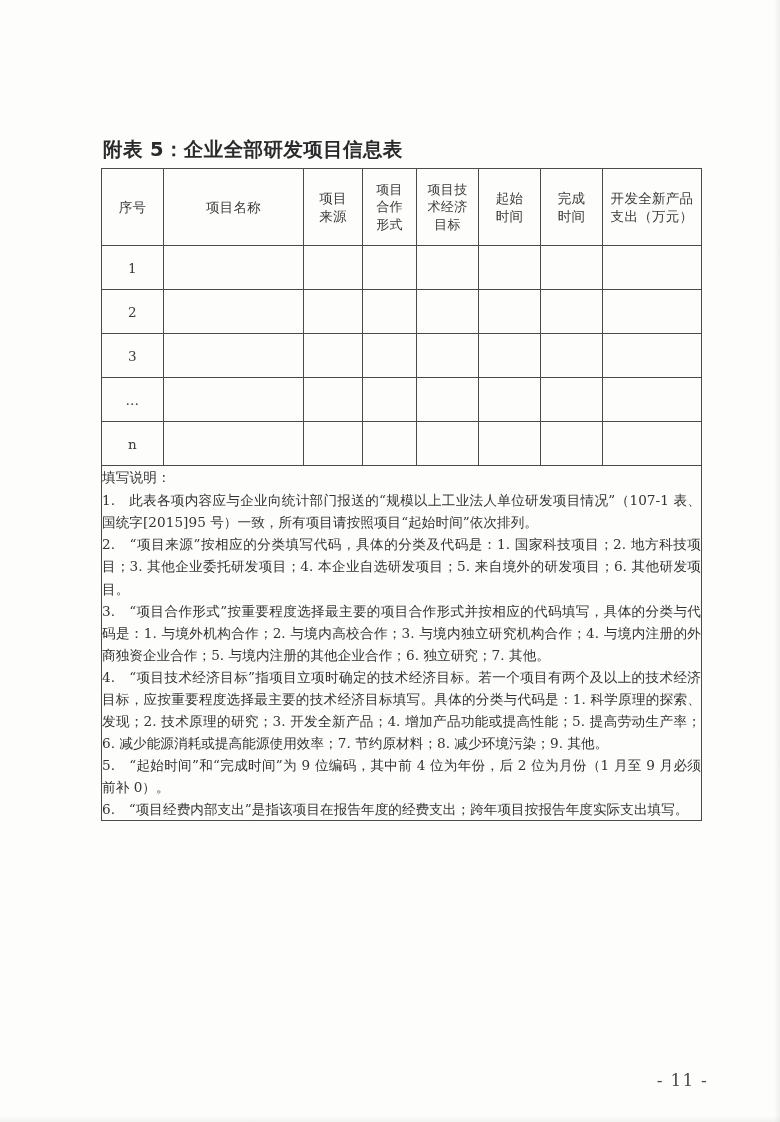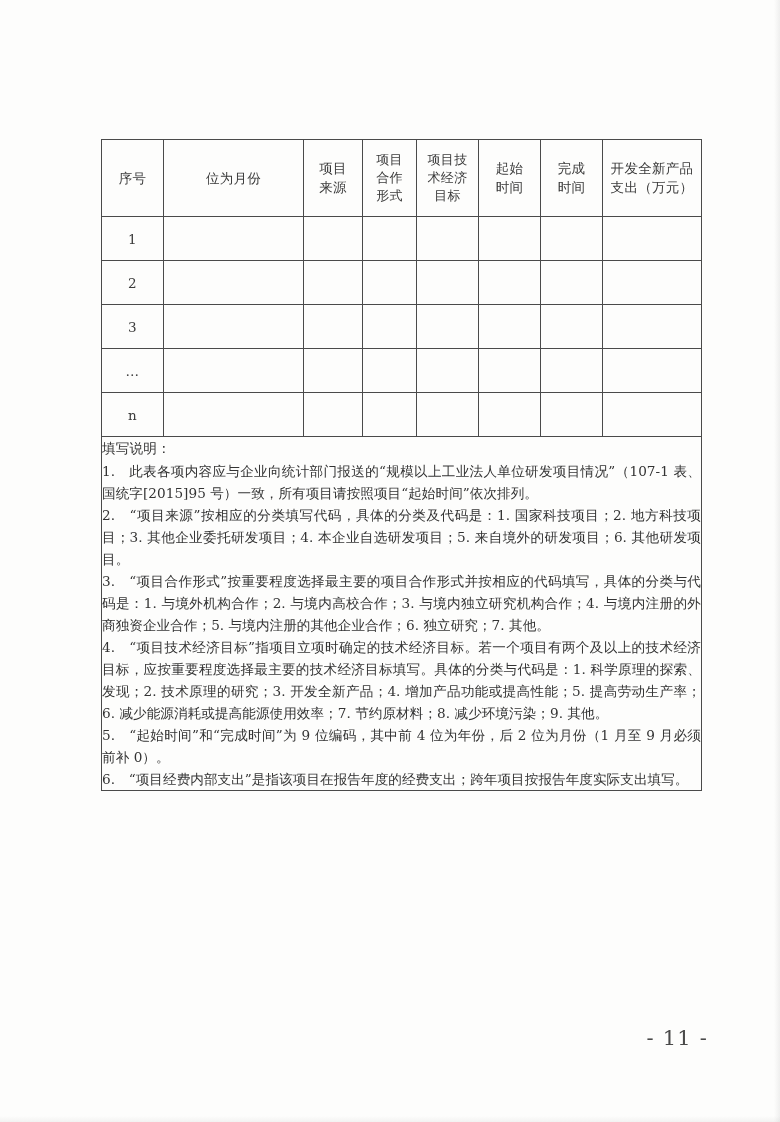--- a/index.html
+++ b/index.html
@@ -104,23 +104,23 @@
     color: #333;
     text-align: justify;
     text-justify: inter-ideograph;
     margin: 0;
     padding: 0;
   }
 
   .page-number {
     position: absolute;
     right: 72px;
-    top: 1026px;
+    top: 1070px;
     font-family: "DejaVu Serif", "Liberation Serif", serif;
-    font-size: 21px;
+    font-size: 17px;
     color: #4a4a4a;
     letter-spacing: 1.2px;
   }
 
   
   .scan-edge-right {
     position: absolute;
     right: 0; top: 0;
     width: 6px; height: 1122px;
     background: linear-gradient(to left, rgba(120,120,120,0.10), rgba(255,255,255,0));
@@ -132,40 +132,41 @@
     background: linear-gradient(to top, rgba(120,120,120,0.08), rgba(255,255,255,0));
   }
 </style>
 </head>
 <body>
 
 <div class="page">
 
   <div class="content">
 
+    <h1 class="doc-title">附表 5：企业全部研发项目信息表</h1>
 
     <table class="form-table">
       <colgroup>
         <col style="width:62px">
         <col style="width:140px">
         <col style="width:59px">
         <col style="width:54px">
         <col style="width:62px">
         <col style="width:62px">
         <col style="width:62px">
         <col style="width:99px">
       </colgroup>
 
       <tbody>
         <tr class="hdr">
           <td>
             <div>序号</div>
           </td>
           <td>
-            <div>位为月份</div>
+            <div>项目名称</div>
           </td>
           <td>
             <div>项目</div>
             <div>来源</div>
           </td>
           <td class="h-narrow">
             <div>项目</div>
             <div>合作</div>
             <div>形式</div>
           </td>

